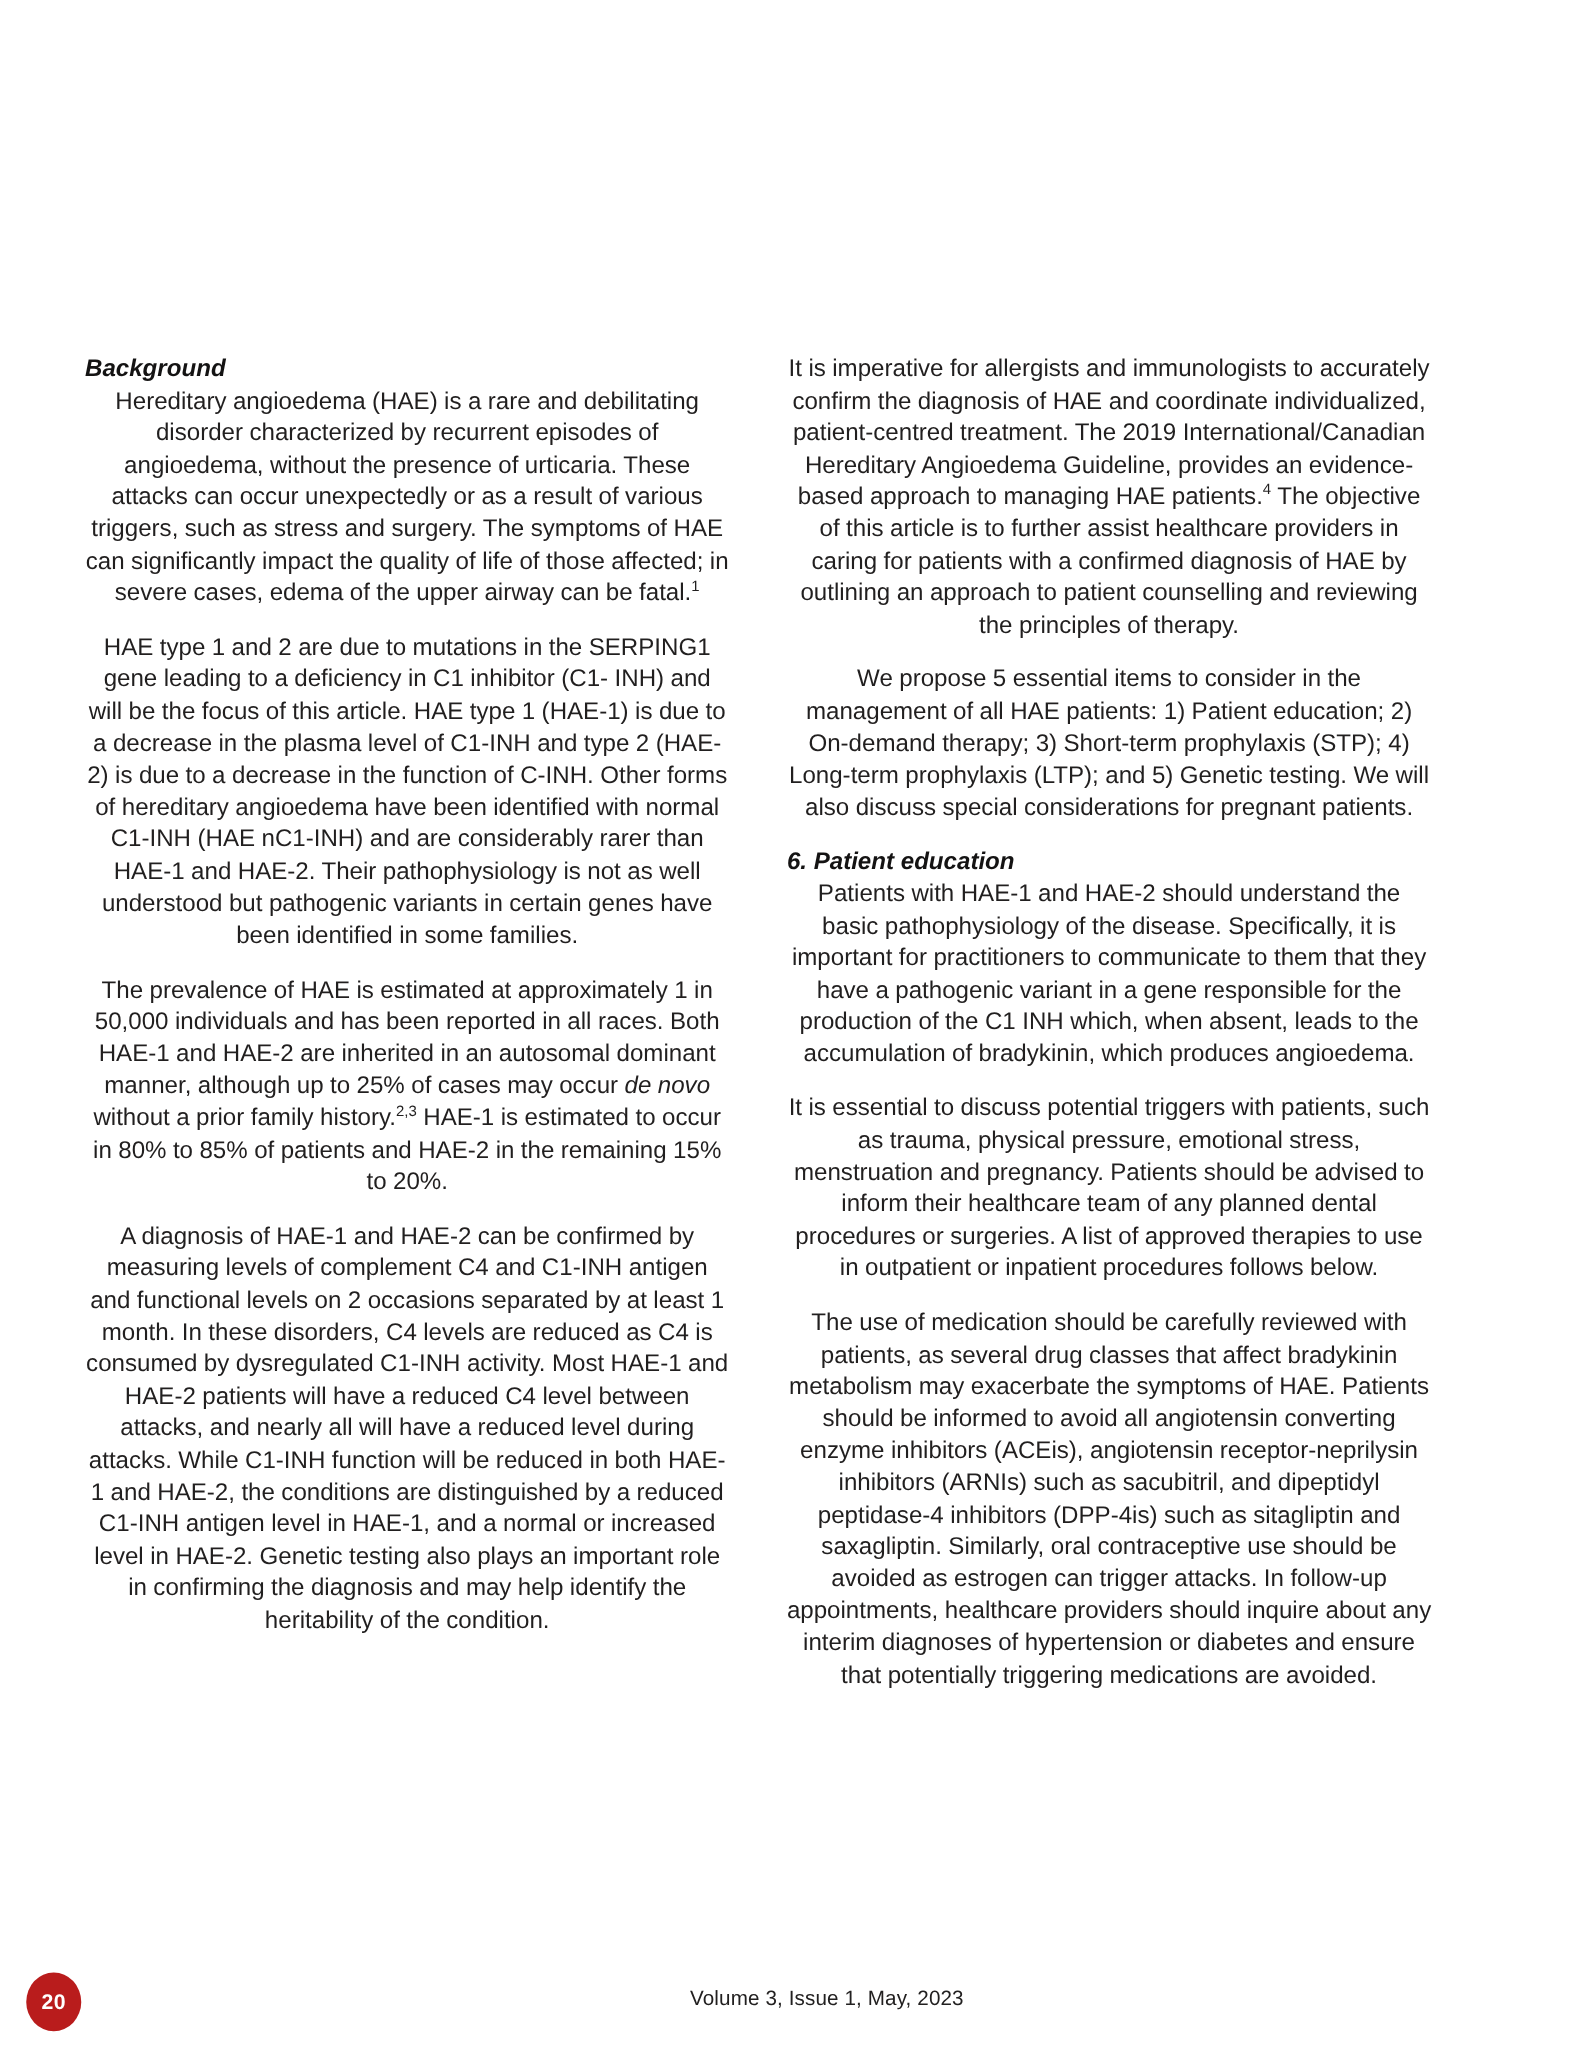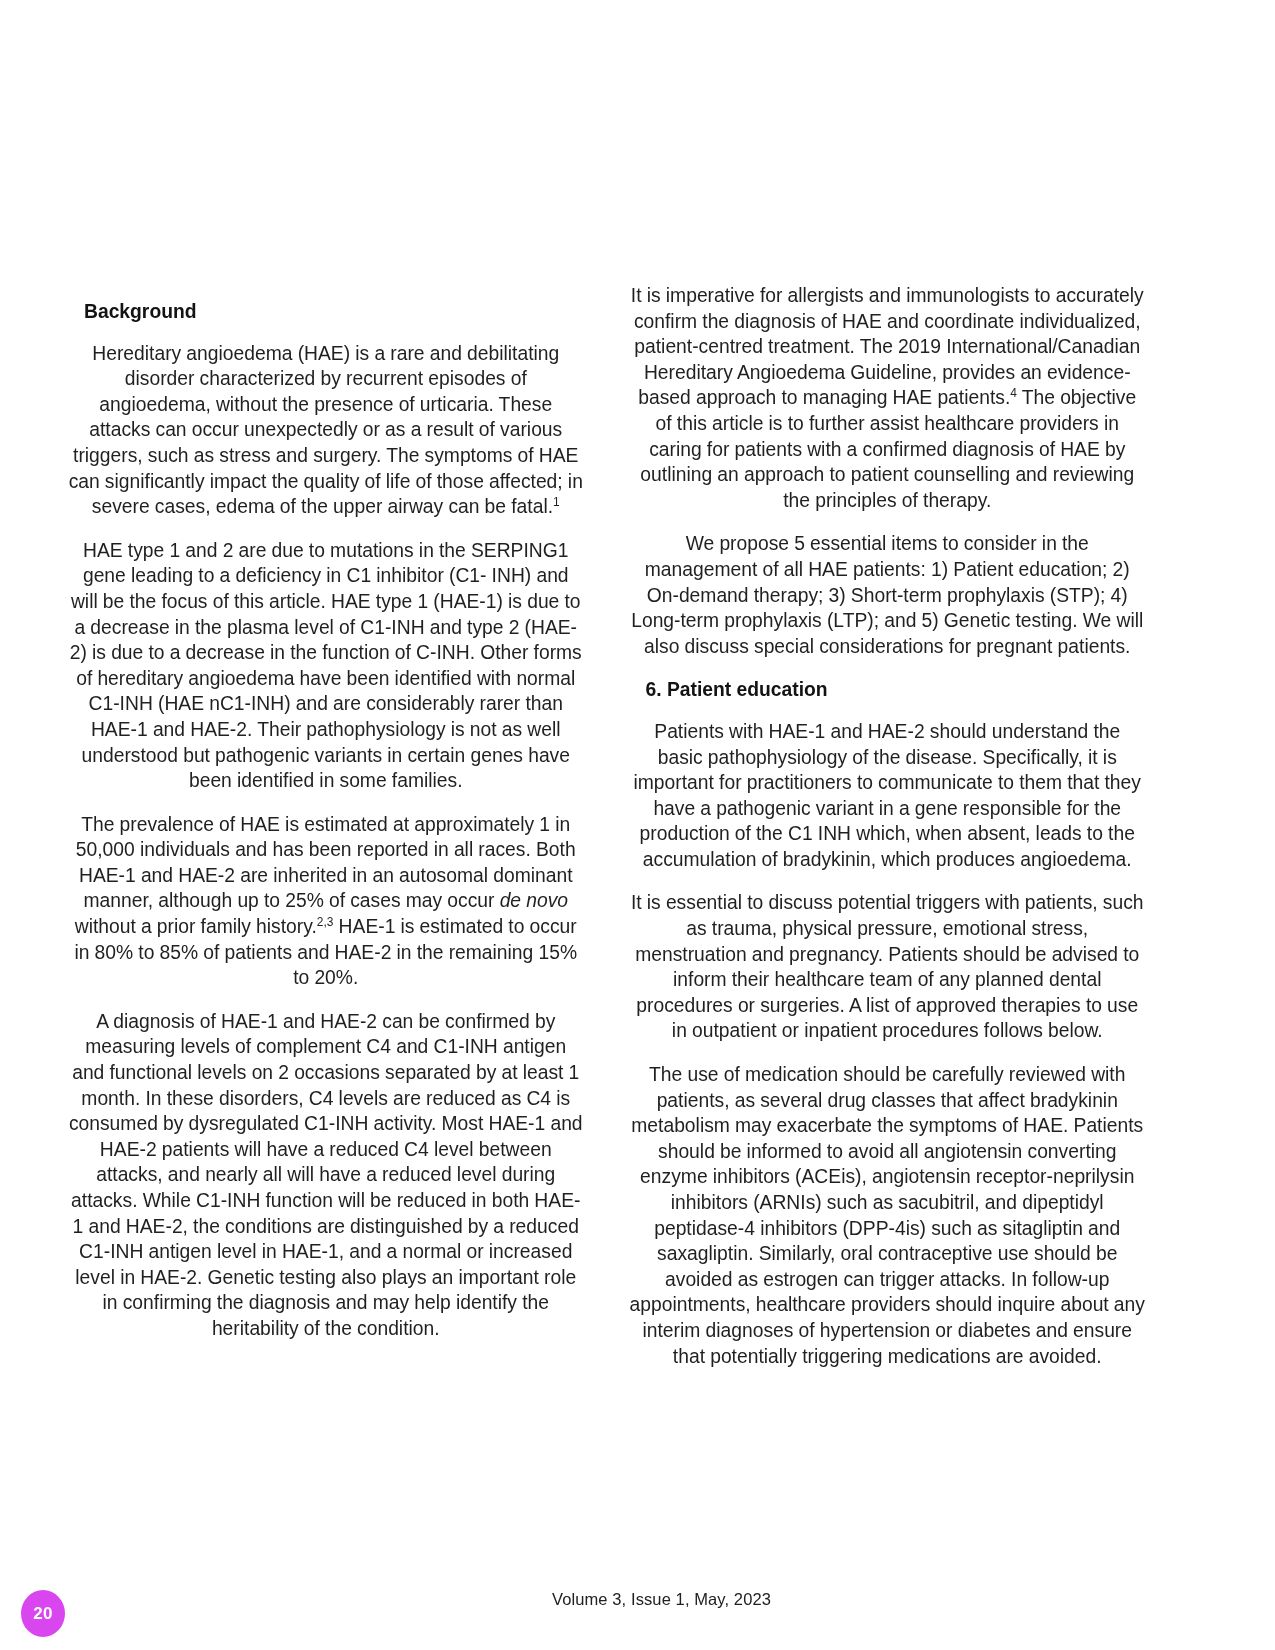--- a/index.html
+++ b/index.html
@@ -52,26 +52,27 @@
   p.body {
     margin: 0 0 18px 0;
     color: #211f1f;
     font-size: 19.3px;
     line-height: 25.6px;
     font-family: "Liberation Sans", sans-serif;
     text-align: center;
     word-spacing: -0.2px;
   }
   h2.section-head {
-    margin: 16px;
+    margin: 0;
     color: #141313;
     font-size: 19.3px;
     line-height: 25.6px;
     font-weight: bold;
     font-family: "Liberation Sans", sans-serif;
+    font-style: italic;
   }
   sup {
     font-size: 0.62em;
     vertical-align: super;
     line-height: 0;
   }
   em {
     font-style: italic;
   }
 
@@ -79,25 +80,25 @@
   .footer {
     position: absolute;
     left: 0;
     top: 1578px;
     width: 1275px;
     height: 60px;
   }
   .page-badge {
     position: absolute;
     left: 21px;
-    top: 12px;
+    top: 0px;
     width: 44px;
     height: 47px;
     border-radius: 50%;
-    background: #d946ef;
+    background: #b91c1c;
     color: #ffffff;
     font-size: 17px;
     font-weight: bold;
     font-family: "Liberation Sans", sans-serif;
     display: flex;
     align-items: center;
     justify-content: center;
     letter-spacing: 0.3px;
   }
   .issue-line {

